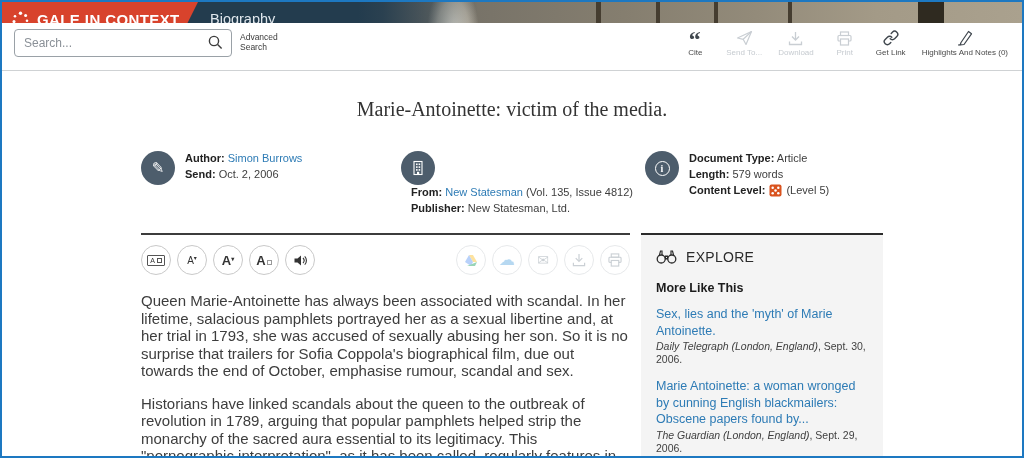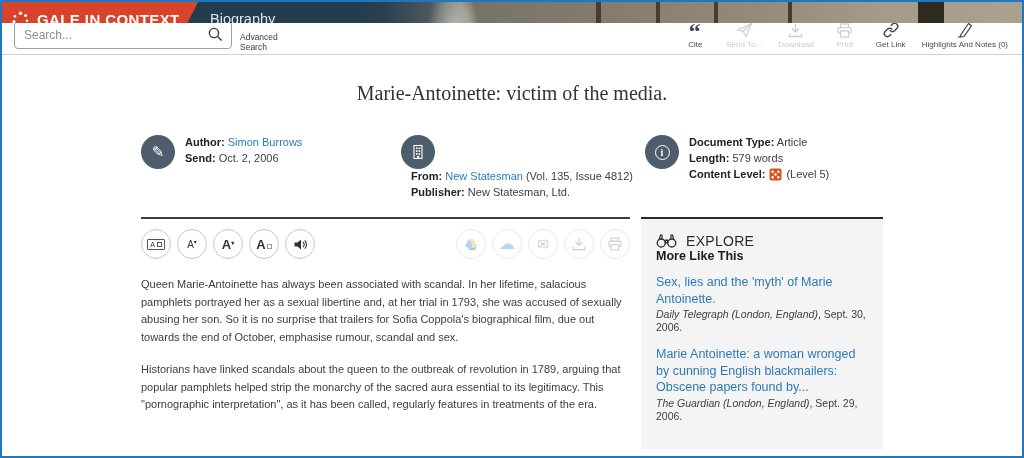--- a/index.html
+++ b/index.html
@@ -24,21 +24,21 @@
   }
   .brand {
     position: absolute; left: 0; top: 0; height: 34px; width: 196px; z-index: 3;
     background: #d8432c; color: #fff; display: flex; align-items: center; gap: 8px;
     padding-left: 10px; font-size: 15px; font-weight: bold; letter-spacing: .4px;
     clip-path: polygon(0 0, 100% 0, calc(100% - 17px) 100%, 0 100%);
     cursor: pointer;
   }
   .product { position: absolute; left: 208px; top: 0; z-index: 3; line-height: 34px; color: #dfe6ec; font-size: 14.5px; }
   
-  .searchrow { height: 32px; border-bottom: 1px solid #cfd2d4; display: flex; align-items: center; padding: 0 10px 8px 12px; background: #fff; }
+  .searchrow { height: 48px; border-bottom: 1px solid #cfd2d4; display: flex; align-items: center; padding: 0 10px 8px 12px; background: #fff; }
   .search-box { width: 218px; height: 28px; border: 1px solid #9aa1a7; border-radius: 4px; display: flex; align-items: center; background: #fff; }
   .search-box input { flex: 1; border: none; outline: none; font-size: 12px; padding: 0 6px 0 9px; color: #444; font-family: "Liberation Sans", sans-serif; }
   .search-box input::placeholder { color: #8a9097; }
   .search-btn { border: none; background: none; padding: 0 8px 0 4px; cursor: pointer; display: flex; align-items: center; }
   .advanced { margin-left: 8px; font-size: 8.5px; line-height: 10px; color: #3b3b3b; text-decoration: none; cursor: pointer; align-self: flex-start; margin-top: 9px; }
   .advanced span { display: block; }
   .doc-tools { margin-left: auto; display: flex; align-items: center; gap: 16px; padding-right: 4px; }
   .tool { display: flex; flex-direction: column; align-items: center; gap: 2px; cursor: pointer; min-width: 30px; }
   .tool .t-icon { height: 17px; display: flex; align-items: flex-end; color: #3f464d; }
   .tool .t-label { font-size: 8px; color: #4a4a4a; white-space: nowrap; }
@@ -70,24 +70,24 @@
   .circle-group { display: flex; gap: 6px; }
   .circle-btn { width: 30px; height: 30px; border-radius: 50%; border: 1px solid #c9c9c9; background: #fff; display: flex; align-items: center; justify-content: center; color: #333; cursor: pointer; font-size: 11px; }
   .circle-btn.faded { border-color: #e7e9eb; cursor: default; }
   .circle-btn.faded > * { opacity: .45; }
   .fontbox { display: flex; align-items: center; border: 1px solid #555; border-radius: 1px; font-size: 7px; padding: 1px 2px; gap: 2px; color: #333; }
   .fontbox .sq { width: 5px; height: 5px; border: 1px solid #555; display: inline-block; }
   .a-small { font-size: 10px; color: #333; }
   .a-big { font-size: 13px; color: #333; font-weight: bold; }
   .a-mark { font-size: 6px; vertical-align: 4px; }
   .aa-sq { width: 5px; height: 5px; border: 1px solid #999; display: inline-block; margin-left: 1px; }
-  .article-col p { font-size: 11px; line-height: 17.5px; color: #3d3d3d; margin-bottom: 15px; }
+  .article-col p { font-size: 15px; line-height: 17.5px; color: #3d3d3d; margin-bottom: 15px; }
   
   .sidebar { width: 242px; background: #f4f4f4; border-top: 2px solid #2b2b2b; padding: 14px 15px 14px 15px; }
-  .explore-head { display: flex; align-items: center; gap: 9px; font-size: 14px; color: #2b2b2b; letter-spacing: .3px; }
+  .explore-head { display: flex; align-items: center; gap: 9px; font-size: 14px; color: #2b2b2b; margin-bottom: 16px; letter-spacing: .3px; }
   .mlt { font-weight: bold; font-size: 12.5px; color: #1c1c1c; margin-bottom: 11px; }
   .rel-item { margin-bottom: 12px; }
   .rel-title { display: block; color: #2d7bb5; font-size: 12.5px; line-height: 16.5px; text-decoration: none; cursor: pointer; margin-bottom: 1px; }
   .rel-src { font-size: 10.5px; color: #3f3f3f; line-height: 13px; }
   .rel-src i { font-family: "Liberation Sans", sans-serif; }
   svg { display: block; }
 </style>
 </head>
 <body>
 

